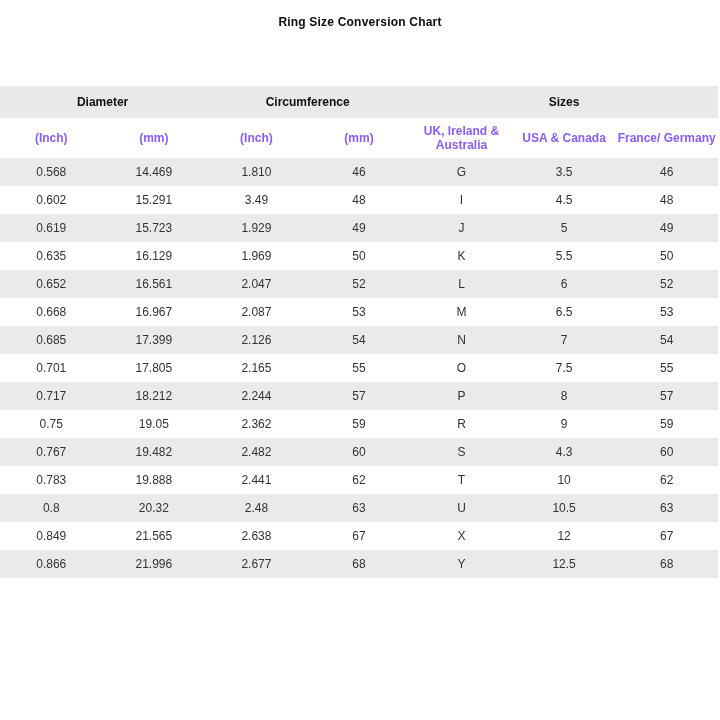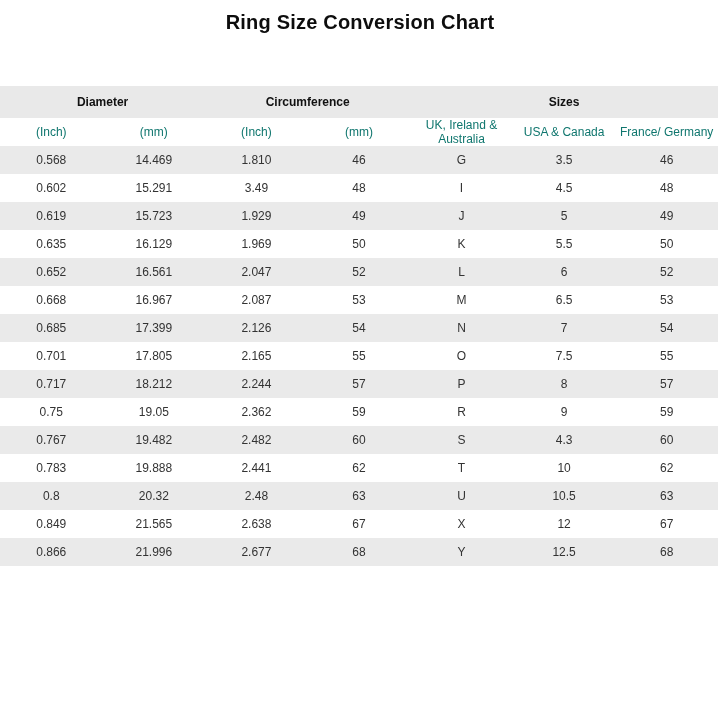--- a/index.html
+++ b/index.html
@@ -7,21 +7,21 @@
     padding: 0;
     background: #ffffff;
     width: 720px;
     height: 720px;
     overflow: hidden;
     font-family: "Liberation Sans", sans-serif;
   }
   .page-title {
     margin: 0;
     padding-top: 13px;
-    font-size: 20px;
+    font-size: 12px;
     line-height: 19px;
     font-weight: bold;
     color: #0d0d0d;
     text-align: center;
     letter-spacing: 0.2px;
   }
   table.ring-table {
     margin-top: 54px;
     width: 718px;
     border-collapse: collapse;
@@ -34,24 +34,24 @@
     font-size: 12px;
     overflow: hidden;
   }
   tr.group-row th {
     height: 32px;
     background: #e9e9e9;
     font-weight: bold;
     color: #111111;
   }
   tr.sub-row th {
-    height: 28px;
+    height: 40px;
     background: #ffffff;
-    font-weight: normal;
-    color: #0f766e;
+    font-weight: bold;
+    color: #8b5cf6;
     white-space: pre-line;
     line-height: 14px;
   }
   tbody td {
     height: 28px;
     color: #333333;
     font-weight: normal;
   }
   tbody tr:nth-child(odd) td { background: #eaeaea; }
   tbody tr:nth-child(even) td { background: #ffffff; }

